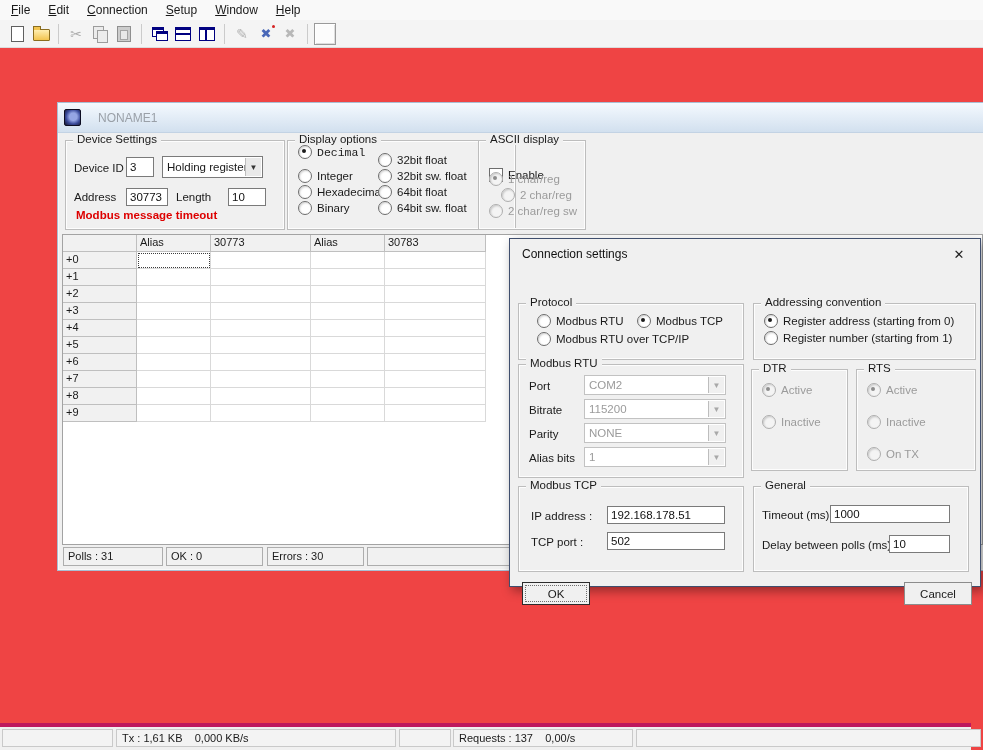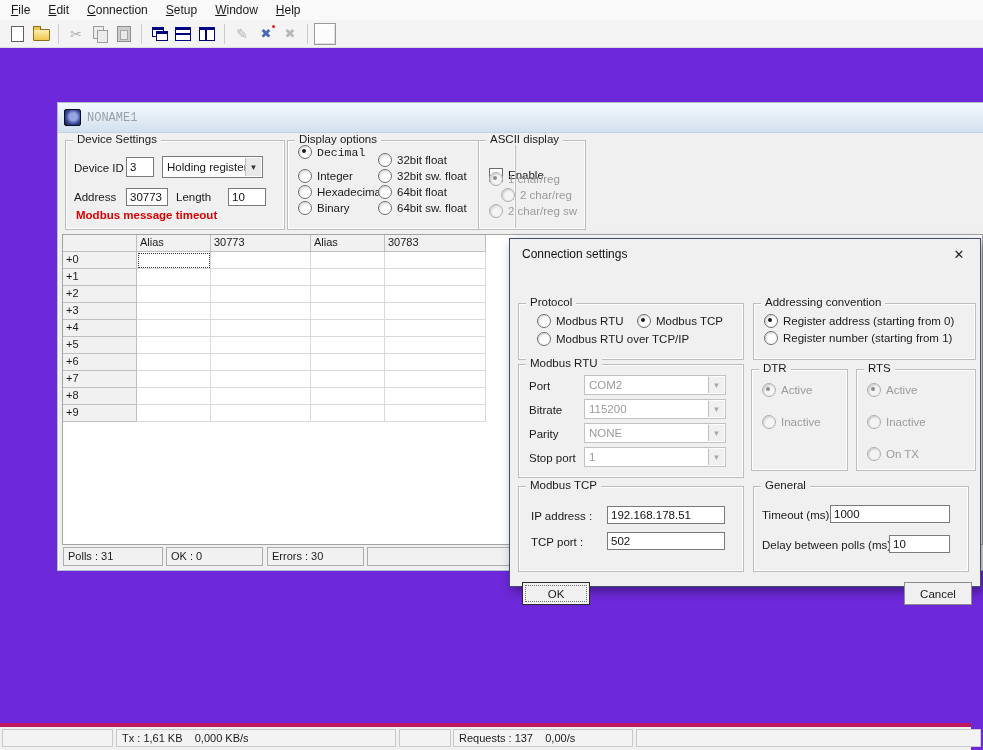--- a/index.html
+++ b/index.html
@@ -1,16 +1,16 @@
 <!DOCTYPE html>
 <html><head>
 <meta charset="utf-8">
 <style>
   html,body{margin:0;padding:0;}
-  .screen{position:relative;width:983px;height:750px;overflow:hidden;background:#6d28d9;
+  .screen{position:relative;width:983px;height:750px;overflow:hidden;background:#ef4444;
           font-family:"Liberation Sans",sans-serif;color:#1a1a1a;-webkit-font-smoothing:antialiased;}
   u{text-decoration:underline;}
 
   
   .topchrome{position:absolute;top:0;left:0;right:0;height:48px;background:#f5f5f5;}
   .menubar{height:20px;display:flex;align-items:center;background:#f9f9f9;padding-left:2px;}
   .menu-item{padding:2px 9px;font-size:12px;cursor:default;}
   .toolbar{height:27px;display:flex;align-items:center;padding-left:5px;background:#f4f4f4;border-bottom:1px solid #dcdcdc;}
   .tbtn{width:24px;height:24px;display:flex;align-items:center;justify-content:center;position:relative;}
   .tb-sep{width:1px;height:20px;background:#cbcbcb;margin:0 5px;}
@@ -54,21 +54,21 @@
   .lbl{position:absolute;font-size:11.5px;white-space:nowrap;}
   .btn{position:absolute;box-sizing:border-box;background:#f0f0f0;border:1px solid #8c8c8c;font-size:11.5px;
        display:flex;align-items:center;justify-content:center;font-family:"Liberation Sans",sans-serif;}
   .btn.default{border:1px solid #2b2b2b;}
   .btn.default::after{content:'';position:absolute;inset:2px;border:1px dotted #6e6e6e;}
 
   
   .child{position:absolute;left:57px;top:102px;width:926px;height:467px;background:#f0f0f0;
          border:1px solid #a9bed3;box-shadow:0 0 0 1px rgba(255,255,255,.5) inset;z-index:1;}
   .child-title{height:29px;background:linear-gradient(#f4f9fe,#d2e0ef);border-bottom:1px solid #c3d3e4;
-         display:flex;align-items:center;padding-left:6px;gap:6px;font-family:Liberation Mono, monospace;}
+         display:flex;align-items:center;padding-left:6px;gap:17px;}
   .cw-icon{width:15px;height:15px;border-radius:2px;border:1px solid #0d0d22;
          background:radial-gradient(circle at 55% 45%,#95a5e4 0 32%,#3a4a9a 62%,#15152f 100%);flex:none;}
   .child-title-text{font-size:12px;color:#9aa0a8;}
   .child-body{position:absolute;left:0;right:0;top:30px;bottom:0;}
 
   .msg-red{position:absolute;font-size:11.5px;font-weight:bold;color:#dd0000;white-space:nowrap;}
 
   
   .grid-panel{position:absolute;left:4px;top:101px;width:921px;height:311px;background:#fff;border:1px solid #a3a3a3;box-sizing:border-box;}
   .grow{display:flex;height:17px;}
@@ -366,21 +366,21 @@
         <span class="rtu-row-label" style="top:39px;">Bitrate</span>
         <div class="combo dis rtu-combo" style="top:34px;">
           <span>115200</span>
           <span class="arrowbox">▼</span>
         </div>
         <span class="rtu-row-label" style="top:63px;">Parity</span>
         <div class="combo dis rtu-combo" style="top:58px;">
           <span>NONE</span>
           <span class="arrowbox">▼</span>
         </div>
-        <span class="rtu-row-label" style="top:87px;">Stop port</span>
+        <span class="rtu-row-label" style="top:87px;">Alias bits</span>
         <div class="combo dis rtu-combo" style="top:82px;">
           <span>1</span>
           <span class="arrowbox">▼</span>
         </div>
       </div>
 
       <div class="group" style="left:241px;top:100px;width:95px;height:100px;">
         <span class="glabel">DTR</span>
         <div class="opt dis" style="left:10px;top:13px;">
             <span class="rad on"></span>

